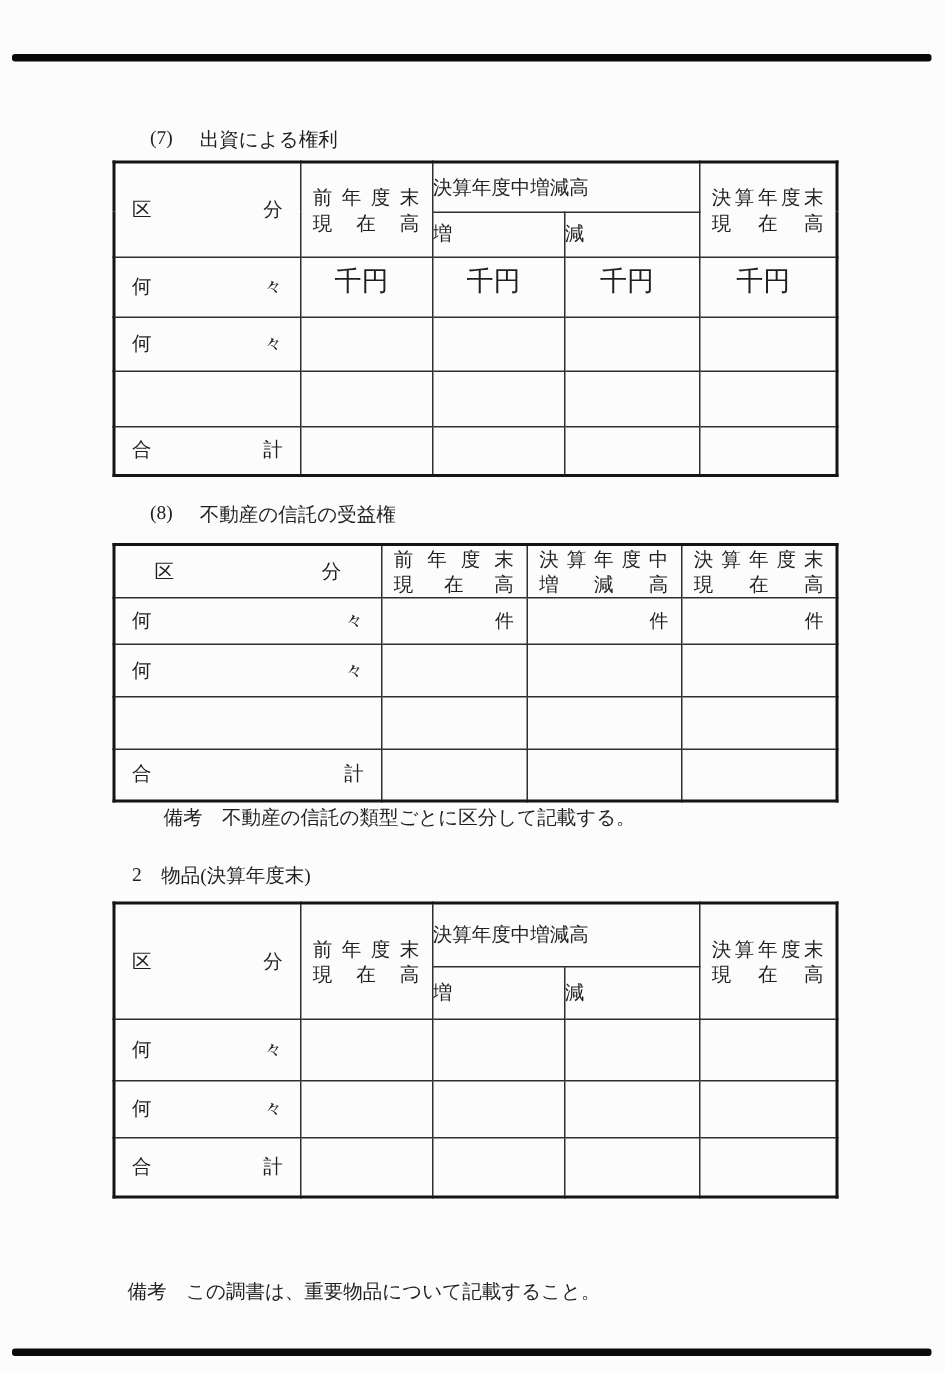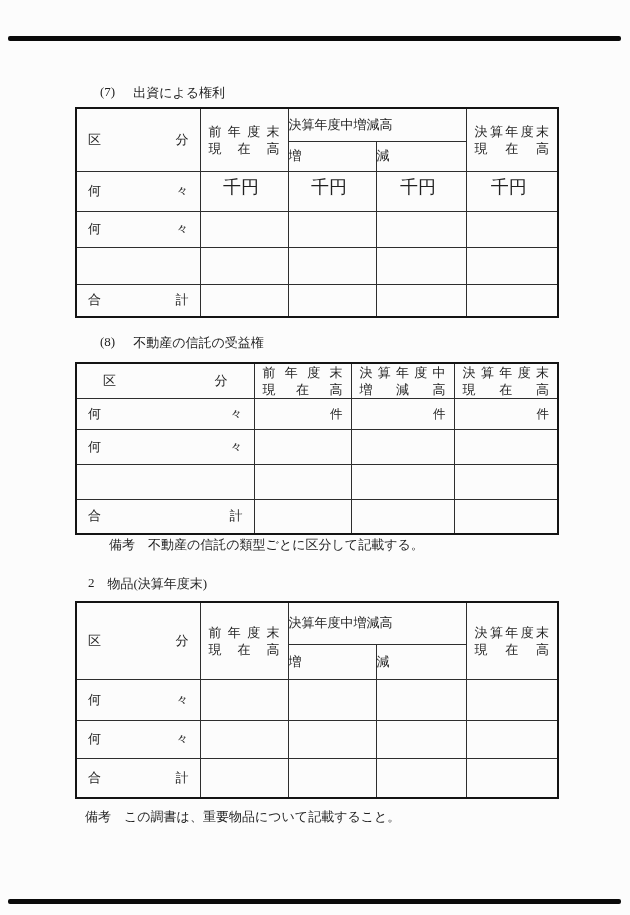--- a/index.html
+++ b/index.html
@@ -13,21 +13,21 @@
   .scanbar{position:absolute;left:8px;width:613px;height:5px;background:#0a0a0a;border-radius:2px;}
   .scanbar.top{top:36px;}
   .scanbar.bot{top:899px;}
 
   .heading{position:absolute;display:flex;white-space:nowrap;}
   #h7{top:84px;left:100px;gap:18px;}
   #h8{top:334px;left:100px;gap:18px;}
   #hg{top:575px;left:88px;gap:13px;}
   .note{position:absolute;left:85px;white-space:nowrap;}
   #n8{top:536px;margin-left:24px;}
-  #ng{top:808px;text-align:right;}
+  #ng{top:852px;text-align:right;}
 
   table{
     position:absolute;left:75px;border-collapse:collapse;table-layout:fixed;
     font-size:13px;color:#1f1f1f;
     border:2px solid #141414;
   }
   #t7{top:107px;}
   #t8{top:362px;}
   #tg{top:601px;}
   td{border:1px solid #2e2e2e;padding:0;vertical-align:middle;overflow:hidden;}

